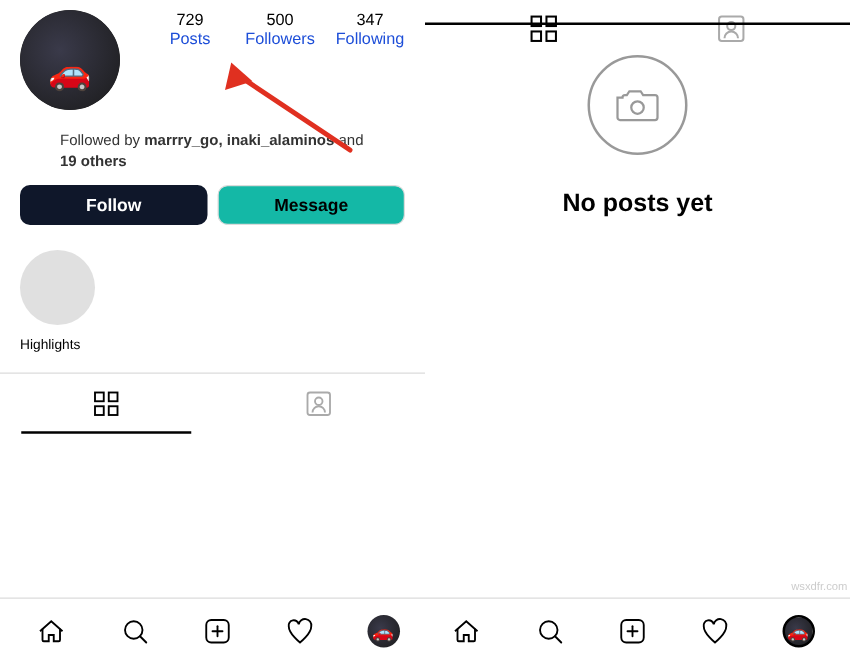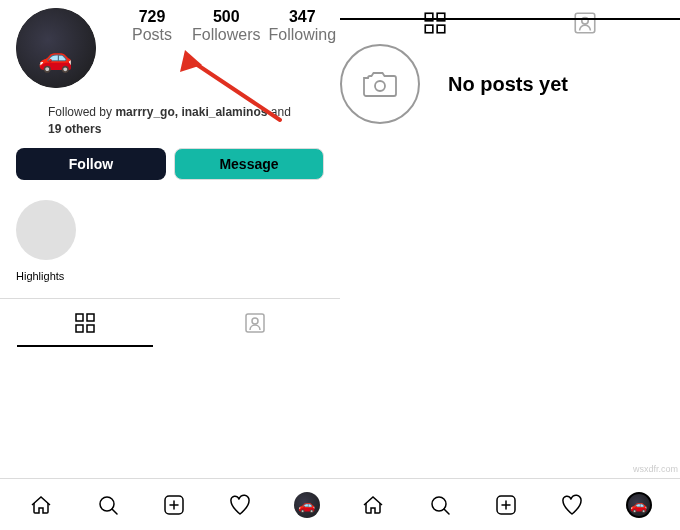--- a/index.html
+++ b/index.html
@@ -57,28 +57,28 @@
     }
 
     .stat-item {
       display: flex;
       flex-direction: column;
       align-items: center;
       min-width: 64px;
     }
 
     .stat-number {
-      font-size: 16px;
-      font-weight: 700;
+      font-size: 13px;
+      font-weight: 400;
       color: #000;
     }
 
     .stat-label {
-      font-size: 16px;
-      color: #737373;
+      font-size: 13px;
+      color: #1d4ed8;
     }
 
     
     .username-section {
       padding: 2px 16px 6px;
     }
 
     .username {
       font-size: 14px;
       font-weight: 600;
@@ -179,22 +179,23 @@
       bottom: 0;
       left: 10%;
       right: 10%;
       height: 1.5px;
       background: #000;
     }
 
     .no-posts-area {
       flex: 1;
       display: flex;
-      flex-direction: row;
-      align-items: center;
+      flex-direction: column;
+      align-items: center;
+      justify-content: center;
       gap: 28px;
       padding-bottom: 20px;
     }
 
     .camera-circle {
       width: 80px;
       height: 80px;
       border-radius: 50%;
       border: 2px solid #999;
       display: flex;

